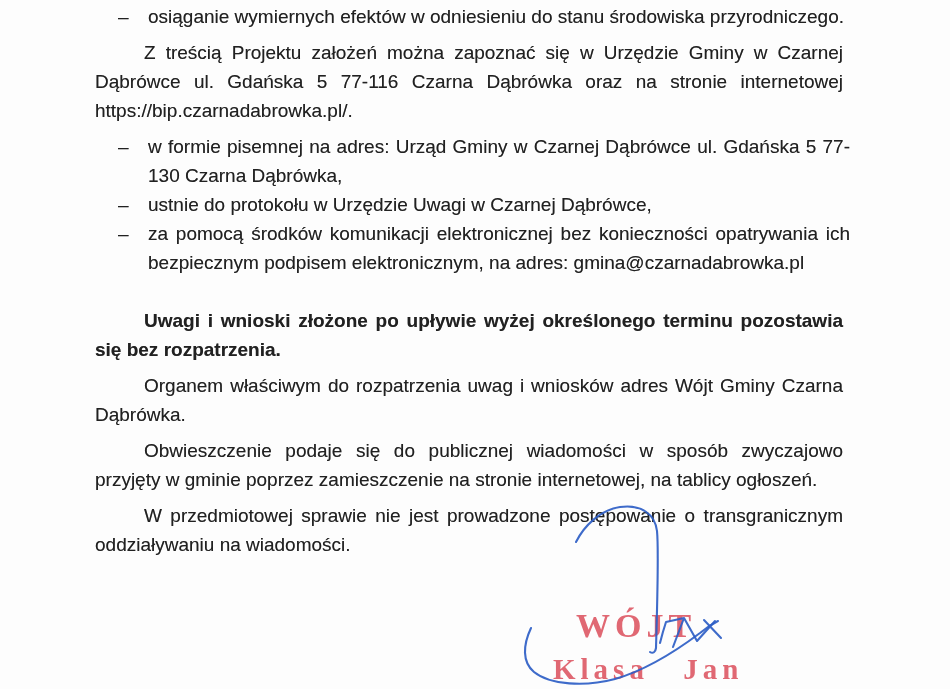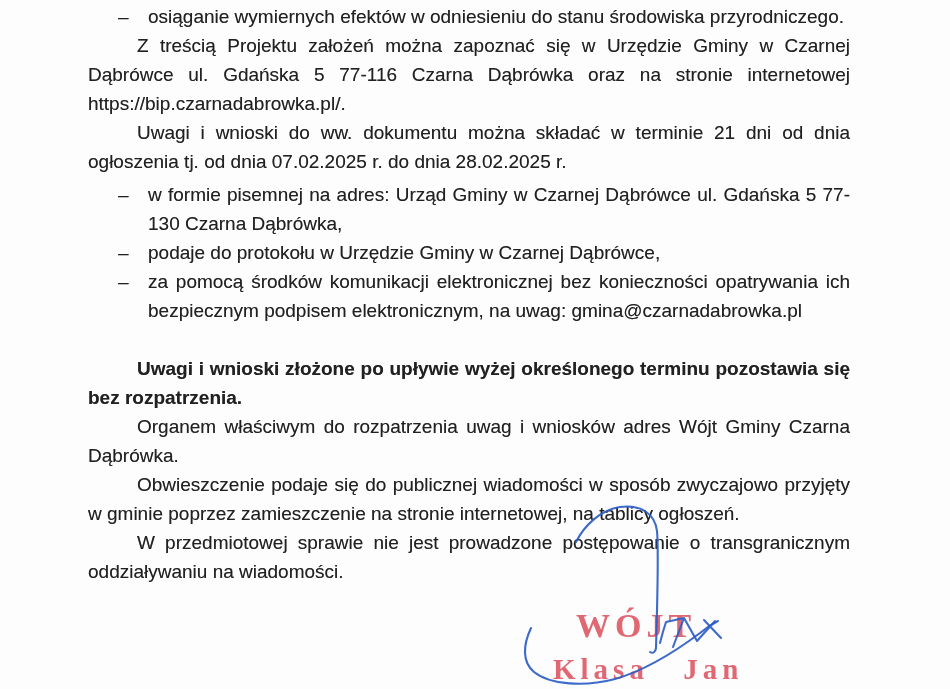--- a/index.html
+++ b/index.html
@@ -13,21 +13,21 @@
     position: absolute;
     left: 88px; top: 2px;
     width: 762px;
     font-family: "Liberation Sans", sans-serif;
     font-size: 19px;
     line-height: 29px;
     color: var(--text, #212121);
     text-align: justify;
     text-shadow: 0 0 0.5px rgba(45,45,45,0.45);
   }
-  .text-block p { margin: 0; text-indent: 49px; }
+  .text-block p { margin: 7px; text-indent: 49px; }
   p.gap-above { margin-top: 29px; font-weight: bold; }
   ul.bullets { list-style: none; margin: 4px 0 0 0; padding: 0; }
   ul.bullets li, .lead-item {
     position: relative;
     padding-left: 60px;
     text-align: justify;
     text-indent: 0;
   }
   .dash { position: absolute; left: 30px; top: 0; }
 
@@ -69,34 +69,33 @@
 <body>
 
 <div class="text-block">
 
   <div class="lead-item">
     <span class="dash">–</span>
     <span>osiąganie wymiernych efektów w odniesieniu do stanu środowiska przyrodniczego.</span>
   </div>
 
   <p>Z treścią Projektu założeń można zapoznać się w Urzędzie Gminy w Czarnej Dąbrówce ul. Gdańska 5 77-116 Czarna Dąbrówka oraz na stronie internetowej https://bip.czarnadabrowka.pl/.</p>
-  <p>Uwagi i wnioski do ww. dokumentu można składać w terminie 21 dni od dnia ogłoszenia tj. od dnia 07.02.2025 r. do dnia 28.02.2025 r.</p>
 
   <ul class="bullets">
     <li>
       <span class="dash">–</span>
       <span>w formie pisemnej na adres: Urząd Gminy w Czarnej Dąbrówce ul. Gdańska 5 77-130 Czarna Dąbrówka,</span>
     </li>
     <li>
       <span class="dash">–</span>
-      <span>podaje do protokołu w Urzędzie Gminy w Czarnej Dąbrówce,</span>
+      <span>ustnie do protokołu w Urzędzie Uwagi w Czarnej Dąbrówce,</span>
     </li>
     <li>
       <span class="dash">–</span>
-      <span>za pomocą środków komunikacji elektronicznej bez konieczności opatrywania ich bezpiecznym podpisem elektronicznym, na uwag: gmina@czarnadabrowka.pl</span>
+      <span>za pomocą środków komunikacji elektronicznej bez konieczności opatrywania ich bezpiecznym podpisem elektronicznym, na adres: gmina@czarnadabrowka.pl</span>
     </li>
   </ul>
 
   <p class="gap-above">Uwagi i wnioski złożone po upływie wyżej określonego terminu pozostawia się bez rozpatrzenia.</p>
   <p>Organem właściwym do rozpatrzenia uwag i wniosków adres Wójt Gminy Czarna Dąbrówka.</p>
   <p>Obwieszczenie podaje się do publicznej wiadomości w sposób zwyczajowo przyjęty w gminie poprzez zamieszczenie na stronie internetowej, na tablicy ogłoszeń.</p>
   <p>W przedmiotowej sprawie nie jest prowadzone postępowanie o transgranicznym oddziaływaniu na wiadomości.</p>
 </div>
 
 <div class="stamp stamp-title">WÓJT</div>

